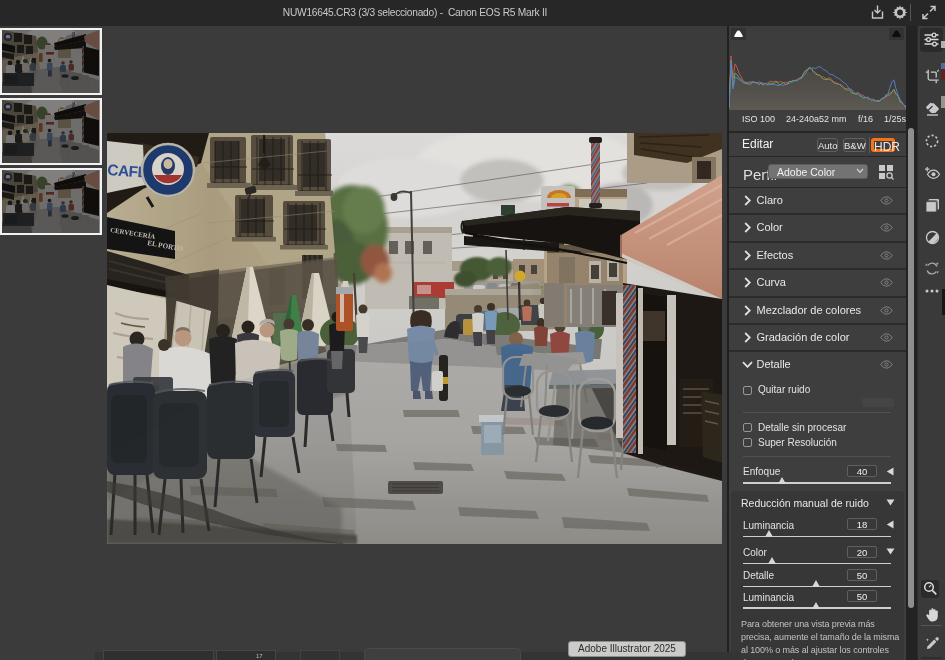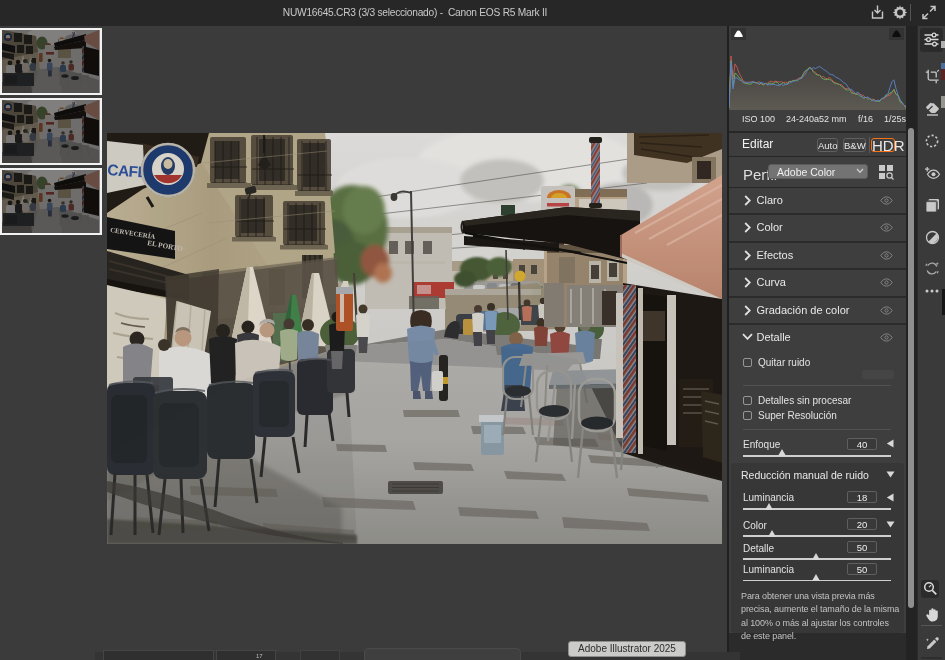--- a/index.html
+++ b/index.html
@@ -595,21 +595,21 @@
         <text x="155" y="96" font-size="9" fill="#e3e3e3" font-family="Liberation Sans">1/25s</text>
       </svg>
     </div>
     <div class="sep" style="height:1.5px"></div>
 
     <div class="hrow" style="height:23px">
       <span style="position:absolute;left:13px;top:4px;font-size:12px;font-weight:normal;color:#f2f2f2">Editar</span>
       <span style="position:absolute;left:88px;top:5px;width:21px;height:14px;border:1px solid #606060;border-radius:3px;font-size:9.5px;color:#e8e8e8;text-align:center;line-height:13px">Auto</span>
       <span style="position:absolute;left:114px;top:5px;width:23px;height:14px;border:1px solid #606060;border-radius:3px;font-size:9.5px;color:#e8e8e8;text-align:center;line-height:13px">B&amp;W</span>
       <span style="position:absolute;left:139.5px;top:4px;width:1px;height:16px;background:#5a5a5a"></span>
-      <span style="position:absolute;left:142px;top:5px;width:24px;height:14px;border:1px solid #f97316;border-radius:3px;font-size:15px;color:#e8e8e8;text-align:center;line-height:13px">HDR</span>
+      <span style="position:absolute;left:142px;top:5px;width:24px;height:14px;border:3px solid #f97316;border-radius:3px;font-size:12px;color:#e8e8e8;text-align:center;line-height:13px">HDR</span>
     </div>
     <div class="sep" style="height:1.5px"></div>
 
     <div class="hrow" style="height:29.5px">
       <span style="position:absolute;left:14px;top:9px;font-size:15px;color:#dedede">Perfil</span>
       <span style="position:absolute;left:39px;top:7px;width:100px;height:15px;background:#737373;border:1px solid #5c5c5c;border-radius:3px;font-size:10.5px;color:#f0f0f0;padding-left:8px;line-height:14px">Adobe Color</span>
       <svg style="position:absolute;left:127px;top:11px" width="8" height="6" viewBox="0 0 8 6">
           <path d="M1 1l3 3.2L7 1" fill="none" stroke="#ccc" stroke-width="1.3"></path>
         </svg>
       <svg style="position:absolute;left:149px;top:7px" width="16" height="16" viewBox="0 0 16 16">
@@ -659,20 +659,30 @@
         <span class="lbl">Curva</span>
         <svg class="eye" width="13" height="9" viewBox="0 0 13 9">
           <path d="M.8 4.5C2.5 2 4.4.9 6.5.9s4 1.1 5.7 3.6C10.5 7 8.6 8.1 6.5 8.1S2.5 7 .8 4.5z" fill="none" stroke="#9a9a9a" stroke-width="1"></path>
           <circle cx="6.5" cy="4.5" r="1.6" fill="none" stroke="#9a9a9a" stroke-width="1"></circle>
         </svg>
       </div>
     <div class="secrow">
         <svg class="chev" width="7" height="11" viewBox="0 0 7 11">
           <path d="M1.2 1l4.6 4.5L1.2 10" fill="none" stroke="#e0e0e0" stroke-width="1.8"></path>
         </svg>
+        <span class="lbl">Mezclador de colores</span>
+        <svg class="eye" width="13" height="9" viewBox="0 0 13 9">
+          <path d="M.8 4.5C2.5 2 4.4.9 6.5.9s4 1.1 5.7 3.6C10.5 7 8.6 8.1 6.5 8.1S2.5 7 .8 4.5z" fill="none" stroke="#9a9a9a" stroke-width="1"></path>
+          <circle cx="6.5" cy="4.5" r="1.6" fill="none" stroke="#9a9a9a" stroke-width="1"></circle>
+        </svg>
+      </div>
+    <div class="secrow">
+        <svg class="chev" width="7" height="11" viewBox="0 0 7 11">
+          <path d="M1.2 1l4.6 4.5L1.2 10" fill="none" stroke="#e0e0e0" stroke-width="1.8"></path>
+        </svg>
         <span class="lbl">Gradación de color</span>
         <svg class="eye" width="13" height="9" viewBox="0 0 13 9">
           <path d="M.8 4.5C2.5 2 4.4.9 6.5.9s4 1.1 5.7 3.6C10.5 7 8.6 8.1 6.5 8.1S2.5 7 .8 4.5z" fill="none" stroke="#9a9a9a" stroke-width="1"></path>
           <circle cx="6.5" cy="4.5" r="1.6" fill="none" stroke="#9a9a9a" stroke-width="1"></circle>
         </svg>
       </div>
 
     <div class="hrow" style="height:308.2px">
       <svg style="position:absolute;left:13px;top:8.5px" width="11" height="7" viewBox="0 0 11 7">
           <path d="M1 1.2l4.5 4.6L10 1.2" fill="none" stroke="#e0e0e0" stroke-width="1.8"></path>
@@ -680,21 +690,21 @@
       <span style="position:absolute;left:27.5px;top:6px;font-size:11px;color:#e8e8e8">Detalle</span>
       <svg class="eye" style="top:8px" width="13" height="9" viewBox="0 0 13 9">
           <path d="M.8 4.5C2.5 2 4.4.9 6.5.9s4 1.1 5.7 3.6C10.5 7 8.6 8.1 6.5 8.1S2.5 7 .8 4.5z" fill="none" stroke="#9a9a9a" stroke-width="1"></path>
           <circle cx="6.5" cy="4.5" r="1.6" fill="none" stroke="#9a9a9a" stroke-width="1"></circle>
         </svg>
       <span class="ckb" style="left:13.5px;top:33.5px"></span>
         <span class="cklbl" style="left:29px;top:32px">Quitar ruido</span>
       <span style="position:absolute;left:132.5px;top:45.5px;width:32px;height:9px;background:#454545;border-radius:2px"></span>
       <span class="dvd" style="top:60px"></span>
       <span class="ckb" style="left:13.5px;top:71px"></span>
-        <span class="cklbl" style="left:29px;top:70px">Detalles sin procesar</span>
+        <span class="cklbl" style="left:29px;top:70px">Detalle sin procesar</span>
       <span class="ckb" style="left:13.5px;top:86px"></span>
         <span class="cklbl" style="left:29px;top:85px">Super Resolución</span>
       <span class="dvd" style="top:103.7px"></span>
       <span class="slbl" style="left:14px;top:114px">Enfoque</span>
       <span class="vbox" style="left:118px;top:112.6px">40</span>
       <svg style="position:absolute;left:157px;top:114.5px" width="8" height="9" viewBox="0 0 8 9">
           <path d="M7.5 .5v8L.8 4.5z" fill="#d8d8d8"></path>
         </svg>
       <span class="track" style="top:130px">
           <span class="sthumb" style="left:35px"></span>

